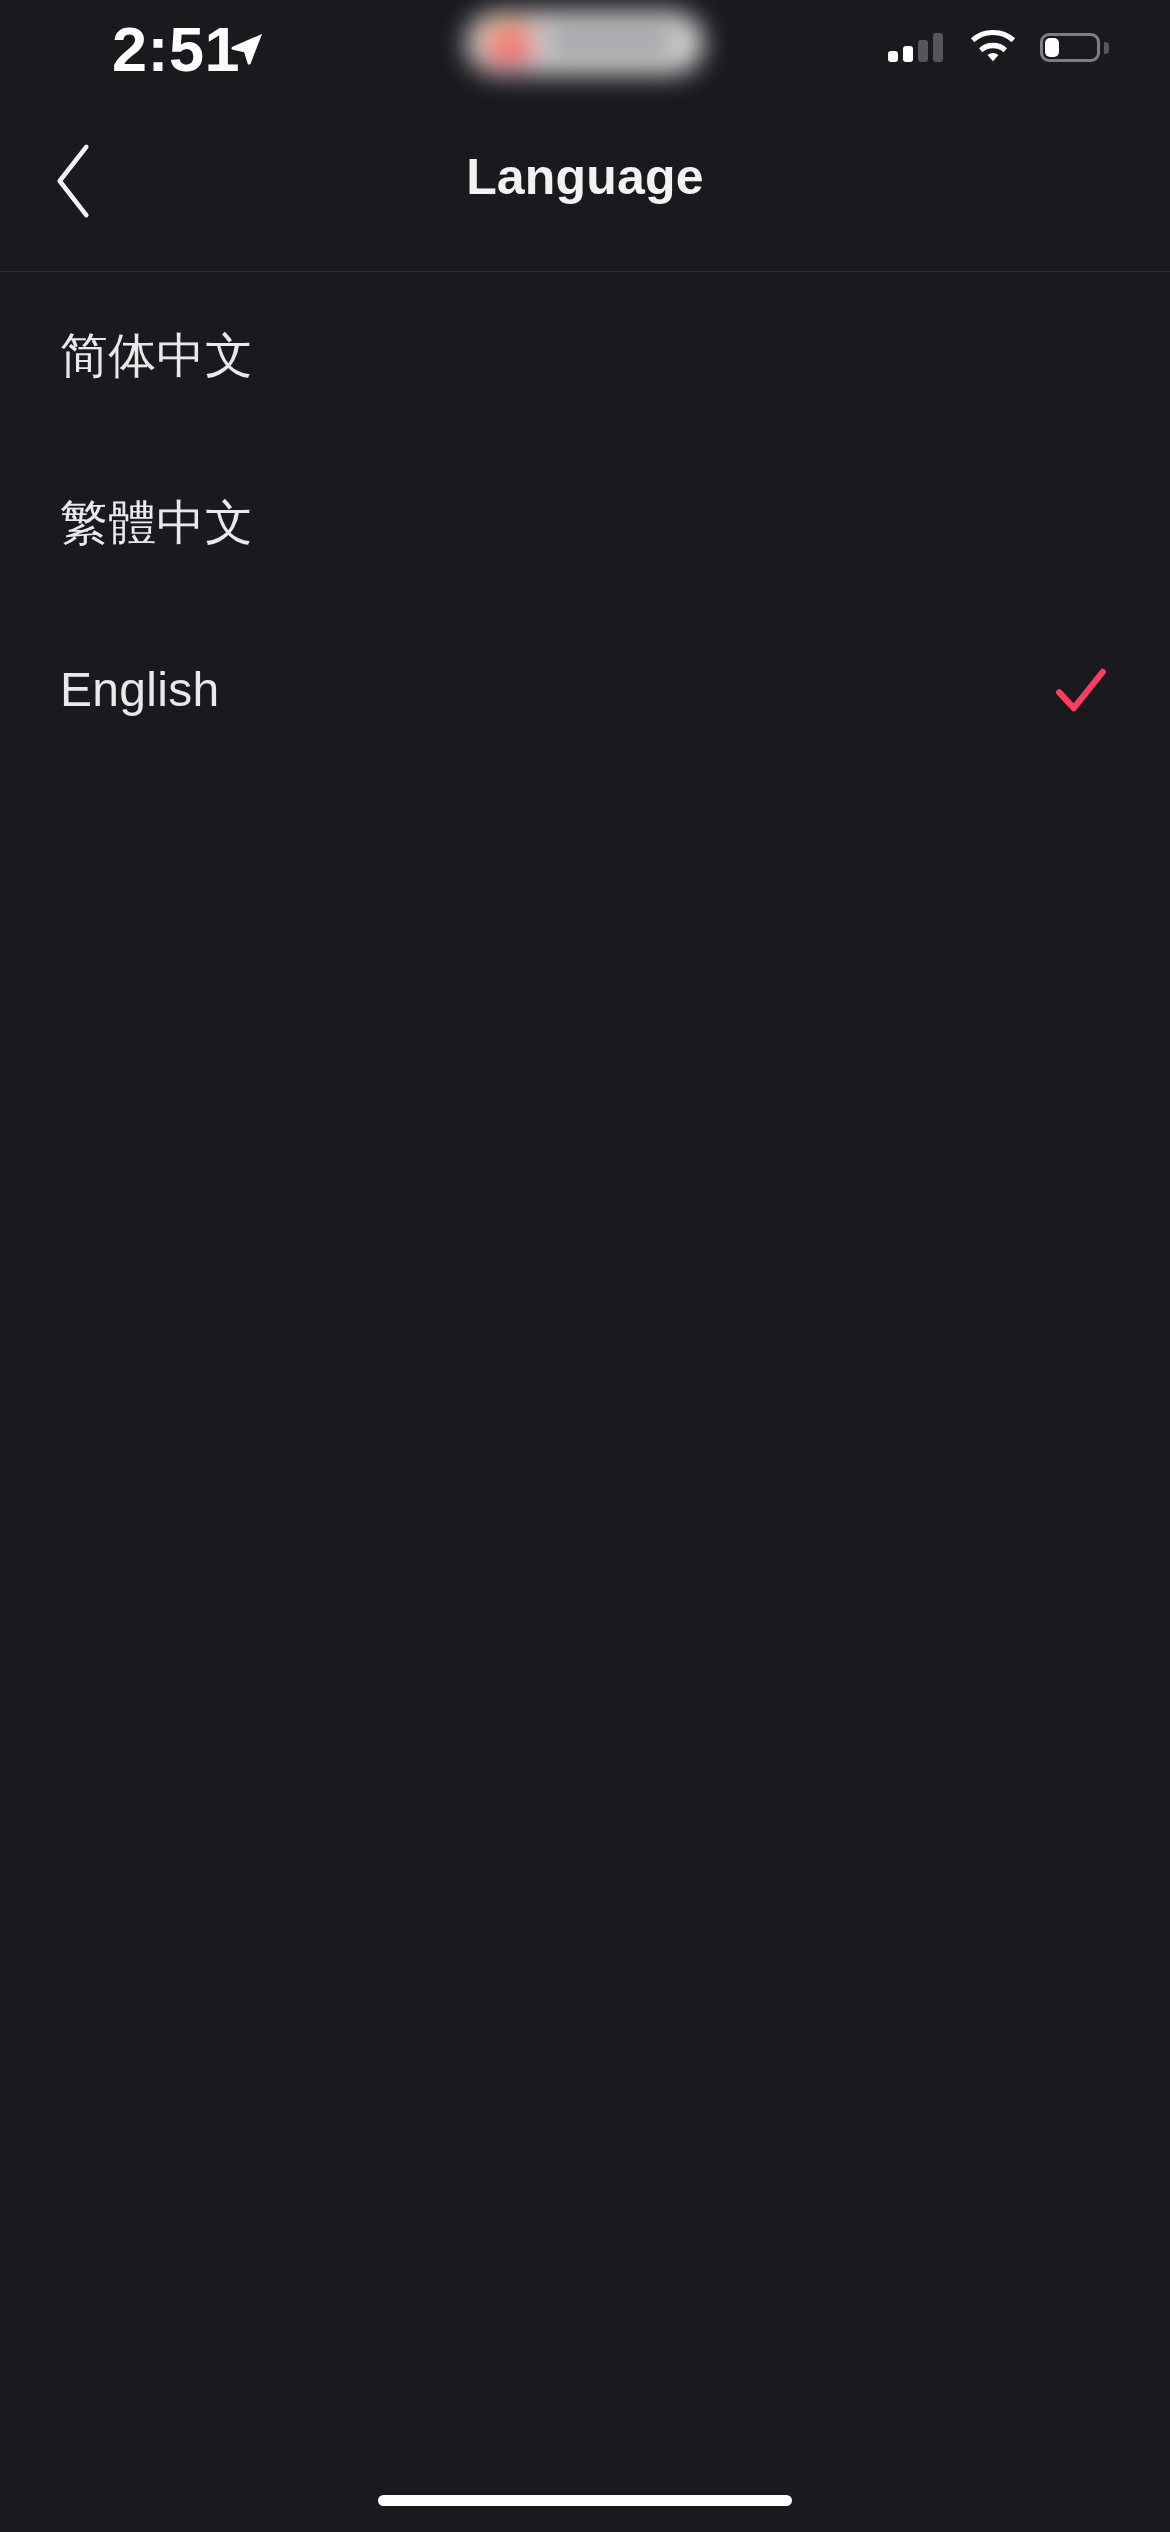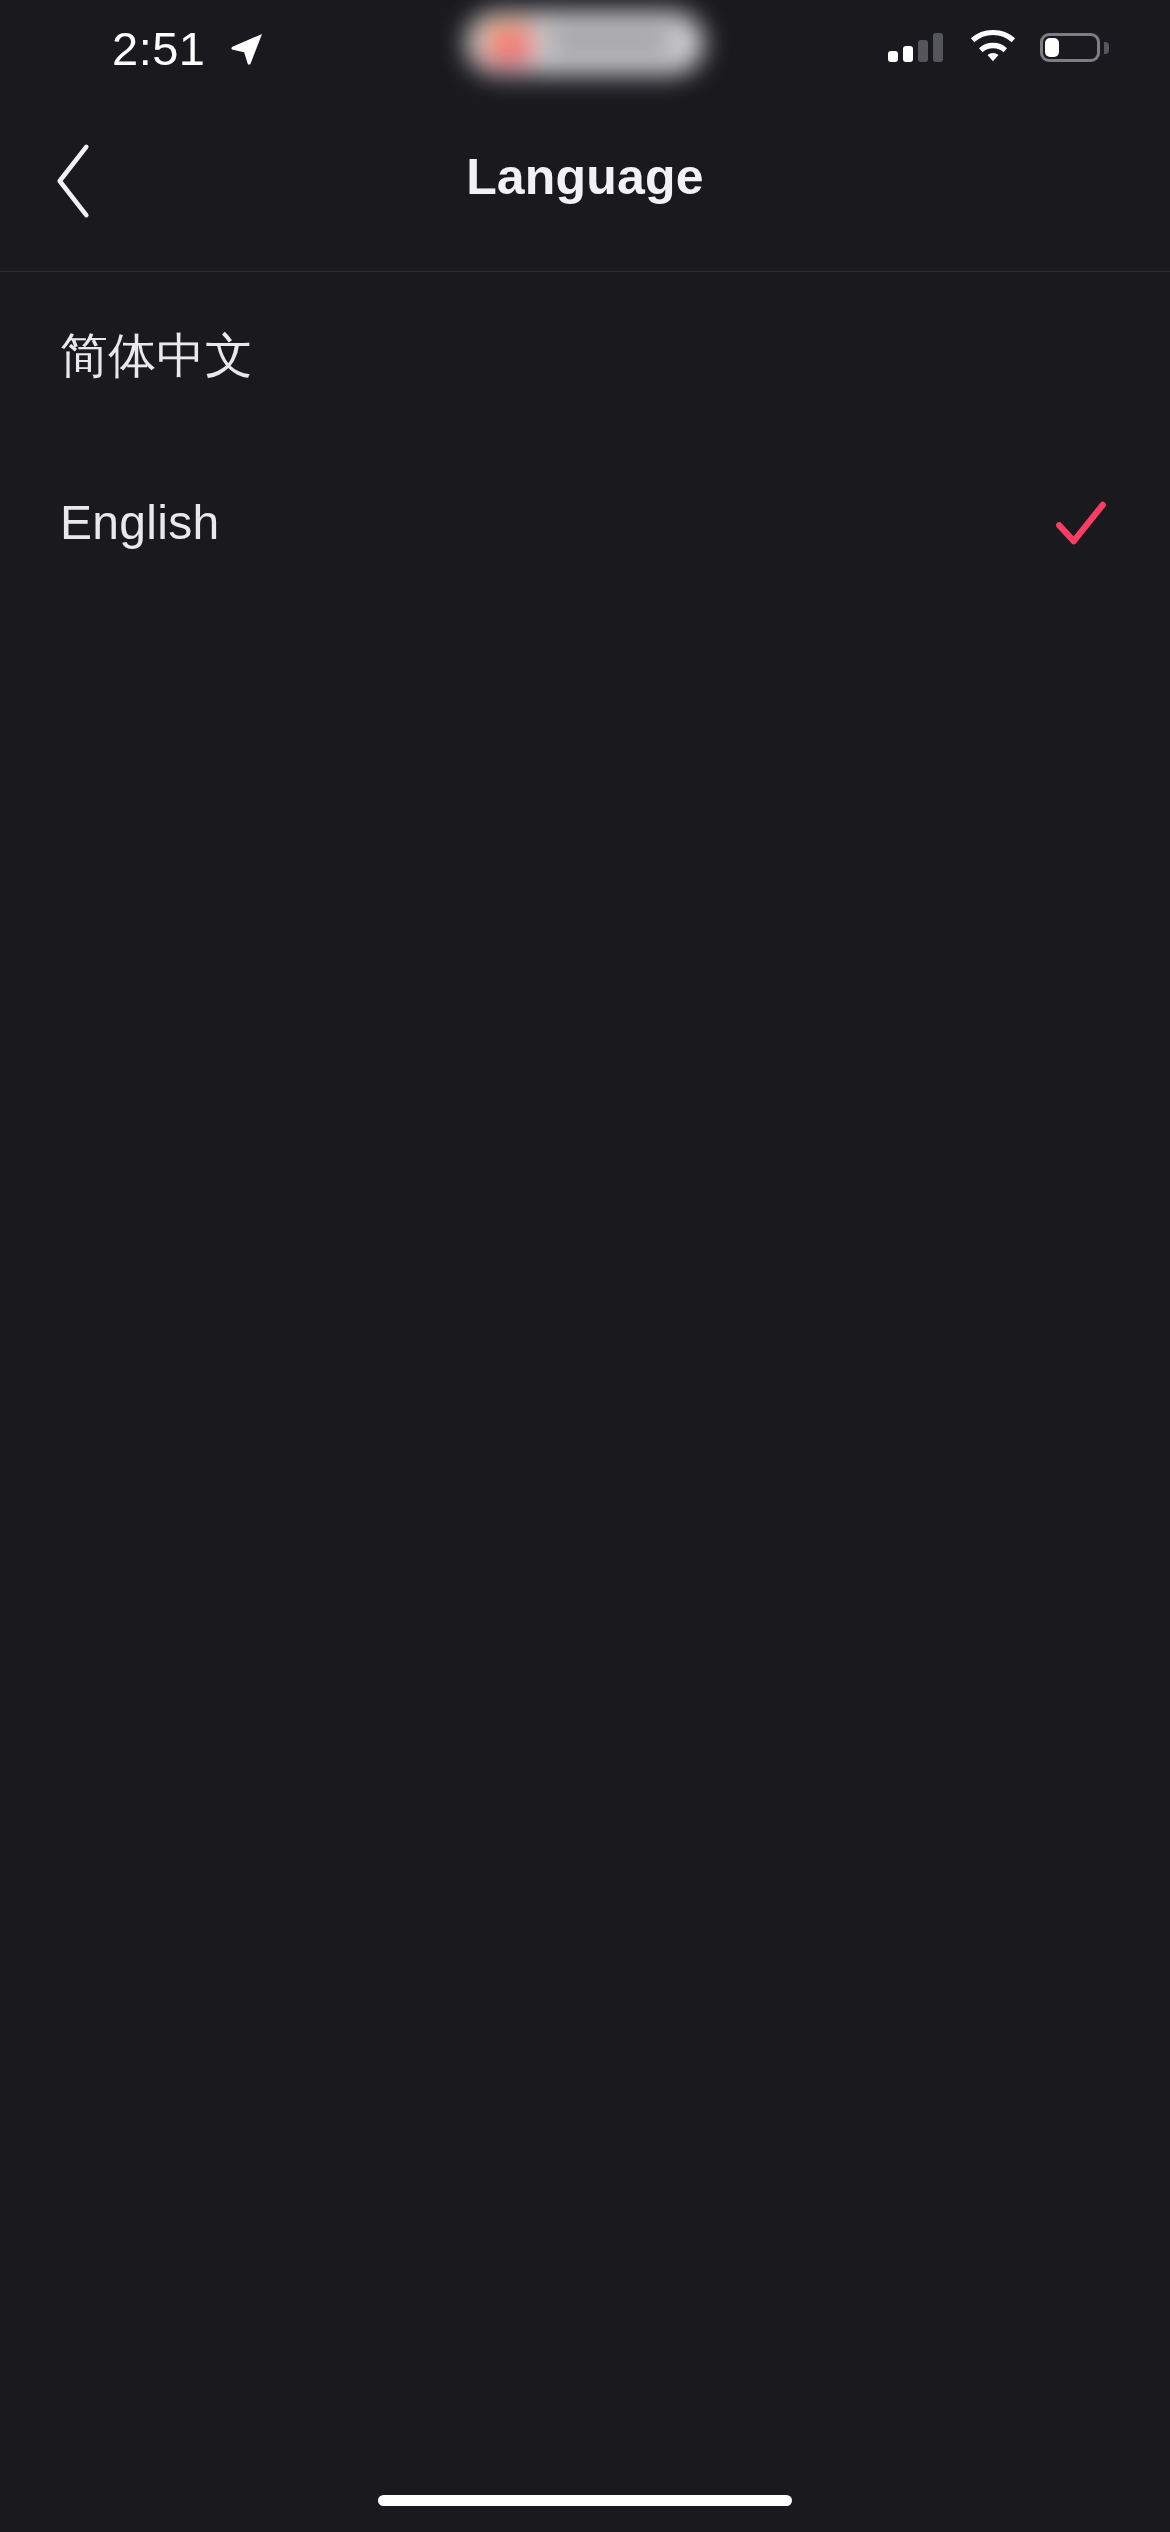--- a/index.html
+++ b/index.html
@@ -10,21 +10,21 @@
     overflow:hidden;
   }
   .phone { position:relative; width:1170px; height:2532px; background:#19191e; }
 
   
   .status-bar {
     position:absolute; top:0; left:0; width:1170px; height:90px;
   }
   .status-time {
     position:absolute; left:112px; top:26px;
-    font-size:47px; font-weight:400; color:#ffffff;
+    font-size:63px; font-weight:700; color:#ffffff;
     letter-spacing:0.5px; line-height:46px;
   }
   .location-arrow {
     position:absolute; left:228px; top:30px; width:38px; height:38px;
   }
   .dynamic-island {
     position:absolute; left:466px; top:12px;
     width:238px; height:62px; border-radius:34px;
     background:#d7d7d9;
     filter:blur(13px);
@@ -168,20 +168,23 @@
     <div class="nav-title">Language</div>
   </div>
   <div class="nav-separator"></div>
 
   <div class="lang-list">
 
     <div class="lang-row">
       <span class="lang-label">简体中文</span>
     </div>
 
+    <div class="lang-row">
+      <span class="lang-label">繁體中文</span>
+    </div>
 
     <div class="lang-row">
       <span class="lang-label">English</span>
       <svg class="check-icon" viewBox="0 0 24 24">
         <path d="M3 13 L9 19.5 L21 4.5" fill="none" stroke="#fa3d62" stroke-width="2.6" stroke-linecap="round" stroke-linejoin="round"></path>
       </svg>
     </div>
 
   </div>
 

